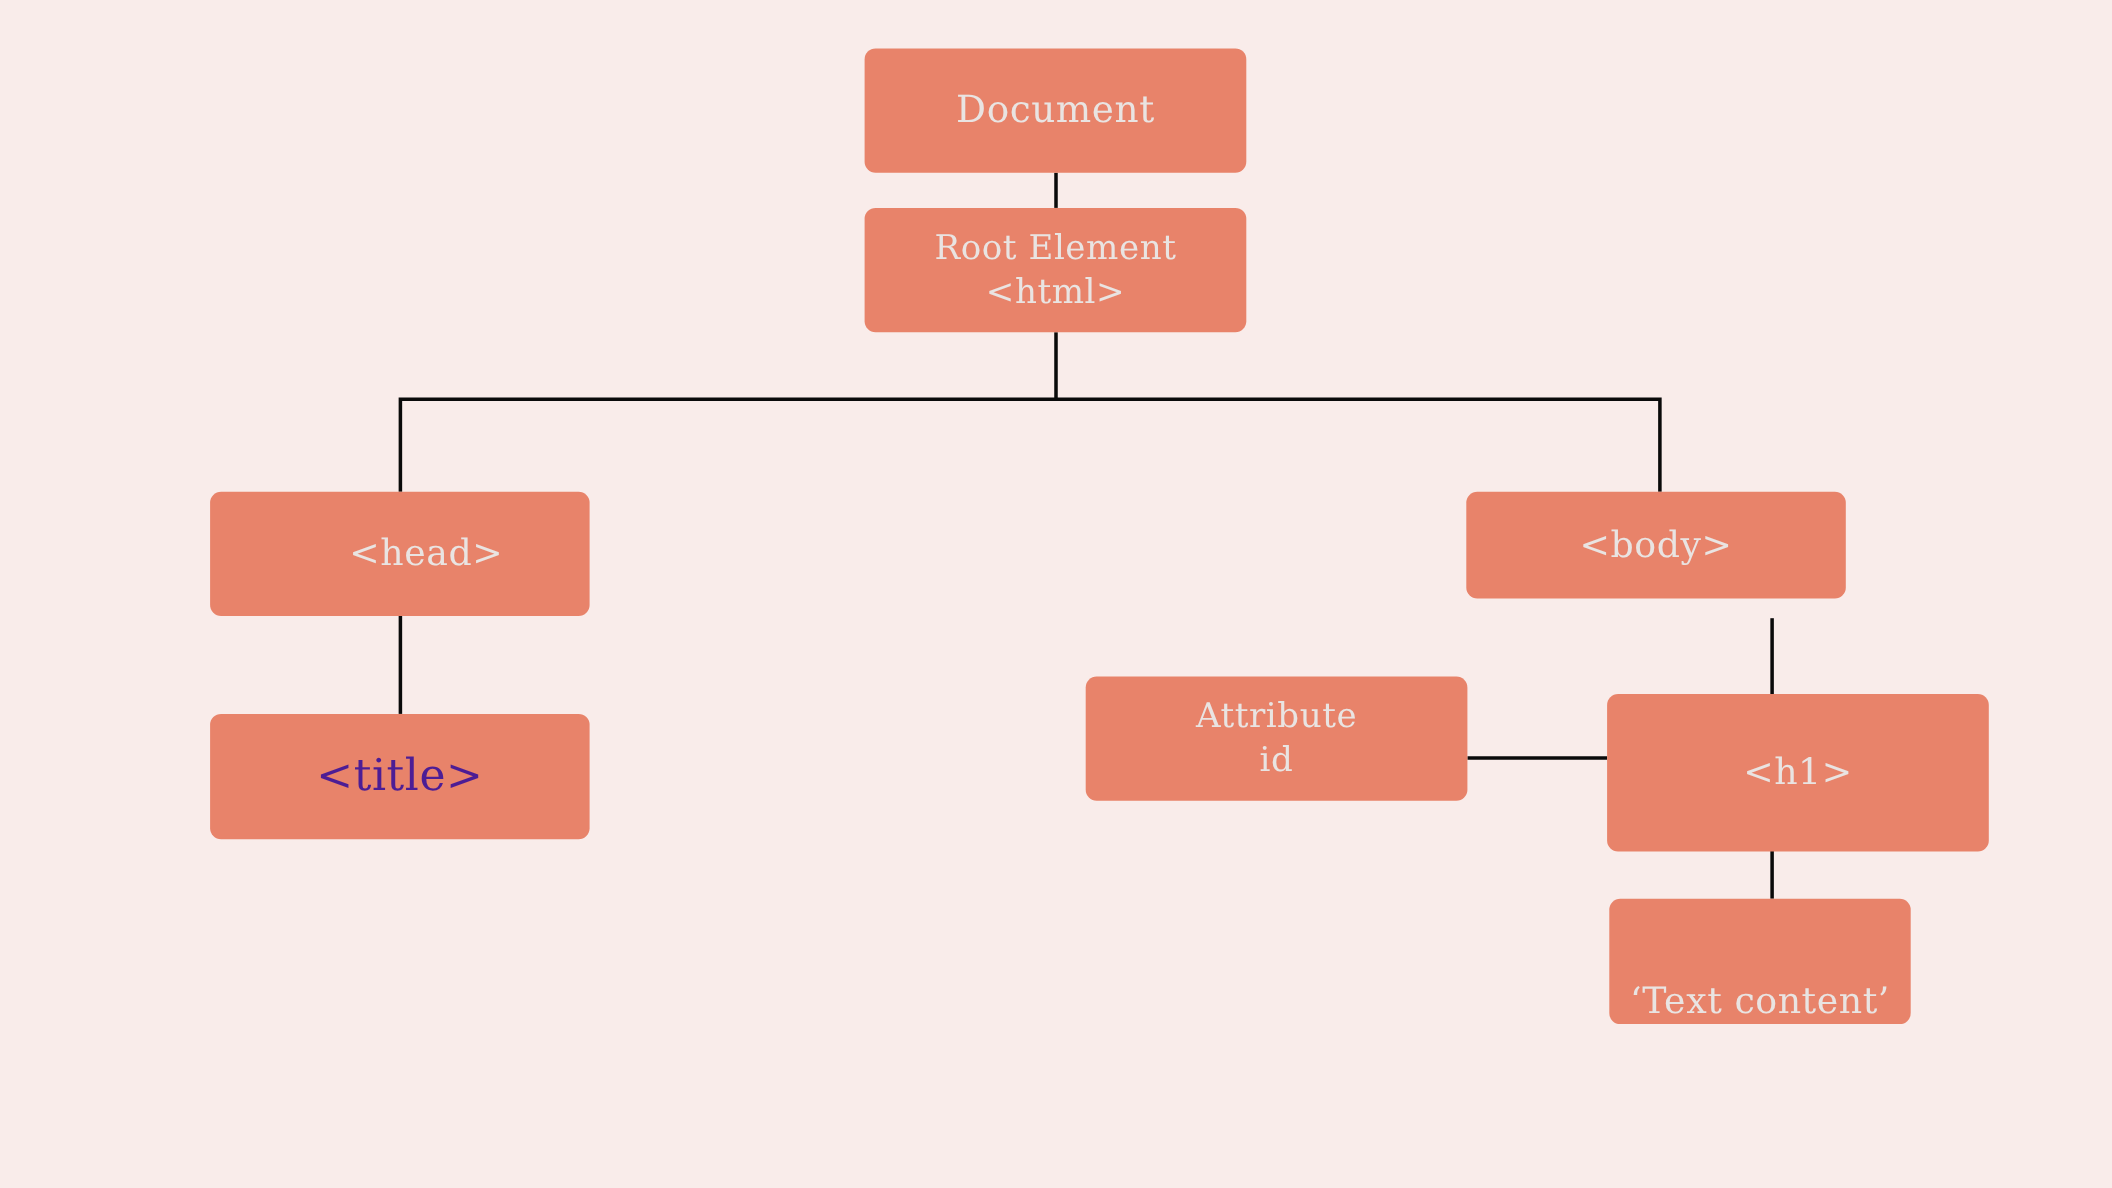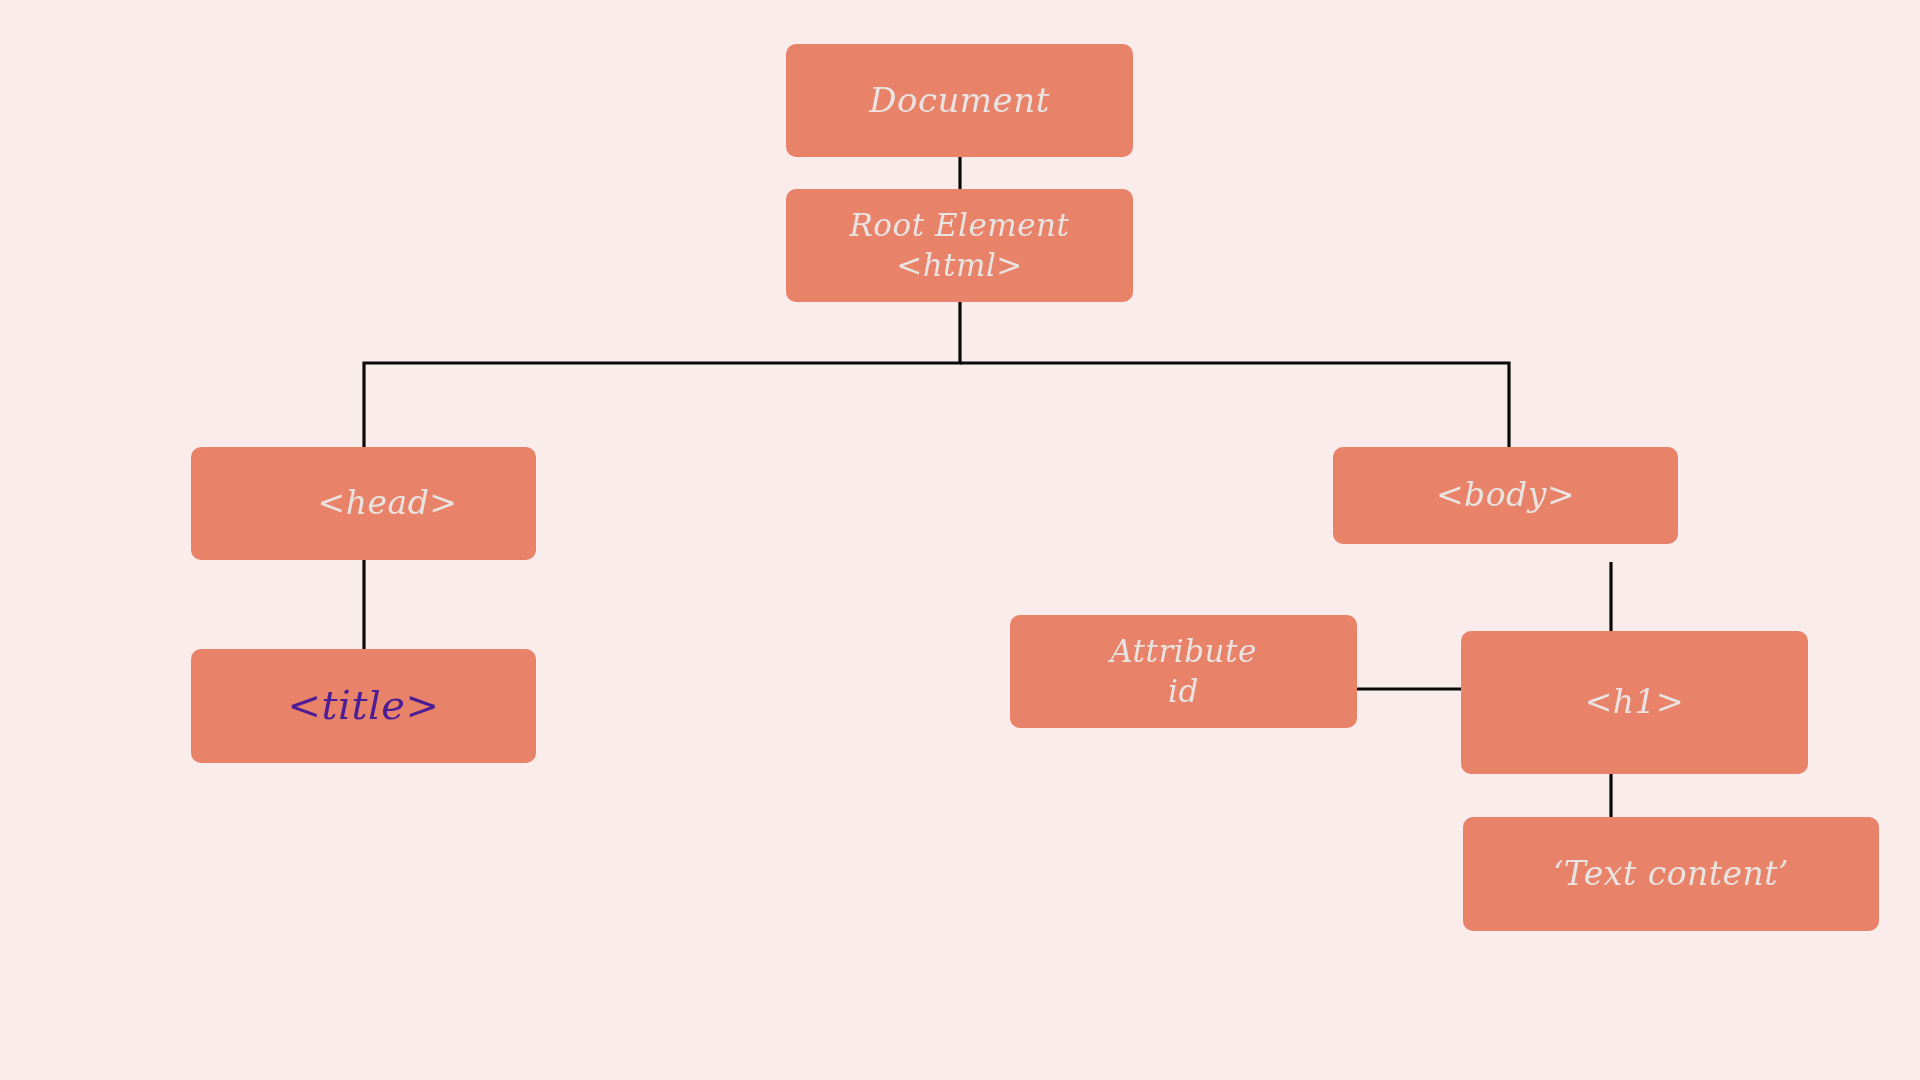--- a/index.html
+++ b/index.html
@@ -11,21 +11,20 @@
     width: 1920px;
     height: 1080px;
     background: #f9ecea;
     font-family: "DejaVu Serif", "Liberation Serif", serif;
     overflow: hidden;
   }
   #diagram {
     position: relative;
     width: 1920px;
     height: 1080px;
-    font-style: italic;
   }
   #edge-layer {
     position: absolute;
     left: 0;
     top: 0;
     width: 1920px;
     height: 1080px;
     pointer-events: none;
   }
   .node {
@@ -59,17 +58,17 @@
       <polyline points="1611,562 1611,631" fill="none" stroke="#0a0a0a" stroke-width="3.2" stroke-linecap="butt" stroke-linejoin="miter"></polyline>
       <polyline points="1334,689 1461,689" fill="none" stroke="#0a0a0a" stroke-width="3.2" stroke-linecap="butt" stroke-linejoin="miter"></polyline>
       <polyline points="1611,746 1611,817" fill="none" stroke="#0a0a0a" stroke-width="3.2" stroke-linecap="butt" stroke-linejoin="miter"></polyline>
     </svg>
   <div id="node-layer">
       <div class="node" style="left: 786px; top: 44px; width: 347px; height: 113px; font-size: 34px; background: rgb(232, 131, 106); color: rgb(233, 228, 226);"><span class="node-line">Document</span></div>
       <div class="node" style="left: 786px; top: 189px; width: 347px; height: 113px; font-size: 31px; background: rgb(232, 131, 106); color: rgb(233, 228, 226);"><span class="node-line">Root Element</span><span class="node-line">&lt;html&gt;</span></div>
       <div class="node" style="left: 191px; top: 447px; width: 345px; height: 113px; font-size: 33px; background: rgb(232, 131, 106); color: rgb(233, 228, 226); padding-left: 48px;"><span class="node-line">&lt;head&gt;</span></div>
       <div class="node" style="left: 191px; top: 649px; width: 345px; height: 114px; font-size: 40px; background: rgb(232, 131, 106); color: #4c1d95;"><span class="node-line">&lt;title&gt;</span></div>
       <div class="node" style="left: 1333px; top: 447px; width: 345px; height: 97px; font-size: 33px; background: rgb(232, 131, 106); color: rgb(233, 228, 226);"><span class="node-line">&lt;body&gt;</span></div>
-      <div class="node" style="left: 987px; top: 615px; width: 347px; height: 113px; font-size: 31px; background: rgb(232, 131, 106); color: rgb(233, 228, 226); margin-left: 23px;"><span class="node-line">Attribute</span><span class="node-line">id</span></div>
+      <div class="node" style="left: 987px; top: 615px; width: 347px; height: 113px; font-size: 31px; background: rgb(232, 131, 106); color: rgb(233, 228, 226);"><span class="node-line">Attribute</span><span class="node-line">id</span></div>
       <div class="node" style="left: 1461px; top: 631px; width: 347px; height: 143px; font-size: 33px; background: rgb(232, 131, 106); color: rgb(233, 228, 226);"><span class="node-line">&lt;h1&gt;</span></div>
-      <div class="node" style="left: 1463px; top: 817px; width: 416px; height: 114px; font-size: 33px; background: rgb(232, 131, 106); color: rgb(233, 228, 226);"><span class="node-line">‘Text content’</span></div>
+      <div class="node" style="left: 1463px; top: 817px; width: 274px; height: 114px; font-size: 33px; background: rgb(232, 131, 106); color: rgb(233, 228, 226); justify-content: flex-end;"><span class="node-line">‘Text content’</span></div>
     </div>
 </div>
 
 </body></html>

